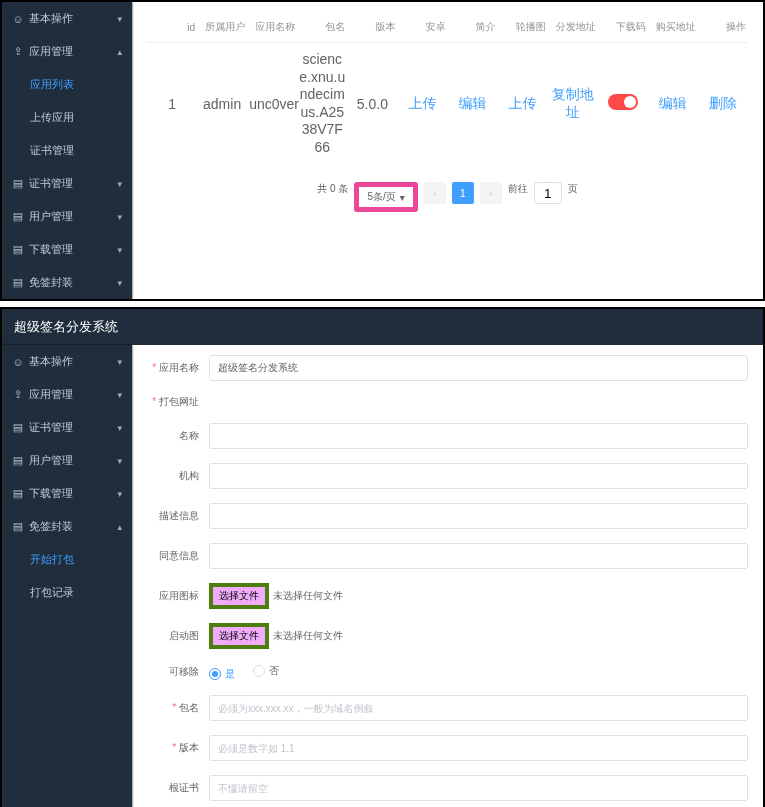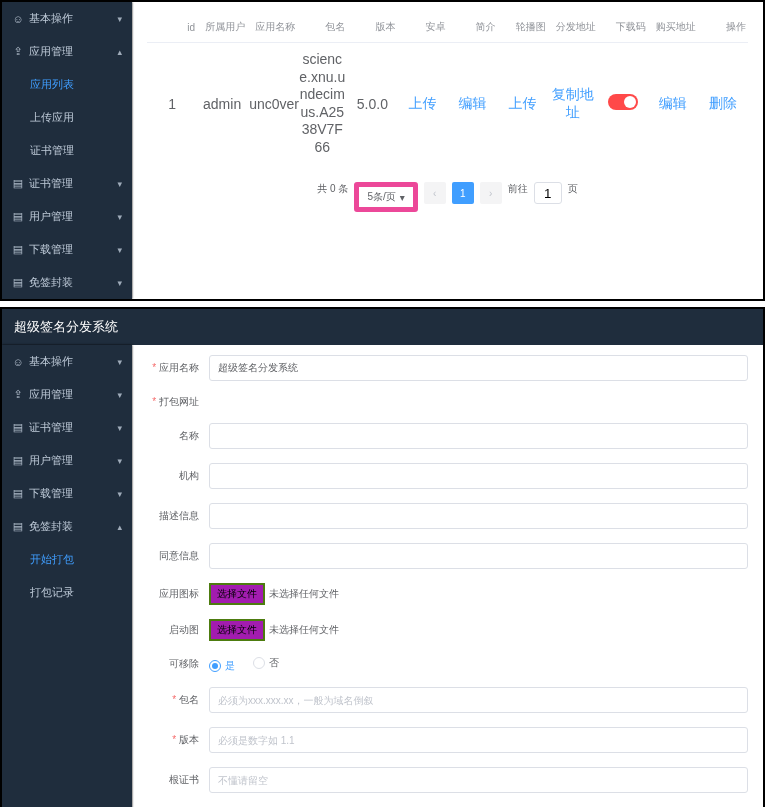--- a/index.html
+++ b/index.html
@@ -25,21 +25,21 @@
 .pager .btn { width: 22px; height: 22px; display: inline-flex; align-items: center; justify-content: center; background: #f4f4f5; border-radius: 2px; color: #c0c4cc; }
 .pager .btn.cur { background: #409eff; color: #fff; }
 .pager .inp { width: 28px; height: 22px; border: 1px solid #dcdfe6; border-radius: 3px; text-align: center; }
 
 .titlebar { background: #1f2d3d; color: #fff; font-size: 13px; padding: 9px 12px; border-top: 2px solid #000; border-left: 2px solid #000; border-right: 2px solid #000; }
 .form-row { display: flex; align-items: center; margin-bottom: 14px; }
 .form-row .flabel { width: 62px; text-align: right; font-size: 10px; color: #606266; padding-right: 10px; }
 .form-row .flabel .req::before { content: "* "; color: #f56c6c; }
 .form-row .finput { flex: 1; height: 26px; border: 1px solid #dcdfe6; border-radius: 3px; padding: 0 8px; font-size: 10px; color: #606266; }
 .form-row .finput::placeholder { color: #c0c4cc; }
-.filebtn { border: 2px solid #4d7c0f; background: #a21caf; font-size: 10px; padding: 2px 6px; margin-right: 4px; }
+.filebtn { border: 4px solid #4d7c0f; background: #f0abfc; font-size: 10px; padding: 2px 6px; margin-right: 4px; }
 .ftext { font-size: 10px; color: #606266; }
 .radio { display: inline-flex; align-items: center; margin-right: 18px; font-size: 10px; color: #606266; }
 .radio .dot { width: 12px; height: 12px; border: 1px solid #dcdfe6; border-radius: 50%; margin-right: 4px; display: inline-flex; align-items: center; justify-content: center; }
 .radio.on .dot { border-color: #409eff; }
 .radio.on .dot::after { content: ""; width: 6px; height: 6px; background: #409eff; border-radius: 50%; }
 .radio.on { color: #409eff; }
 </style>
 </head>
 <body>
 

